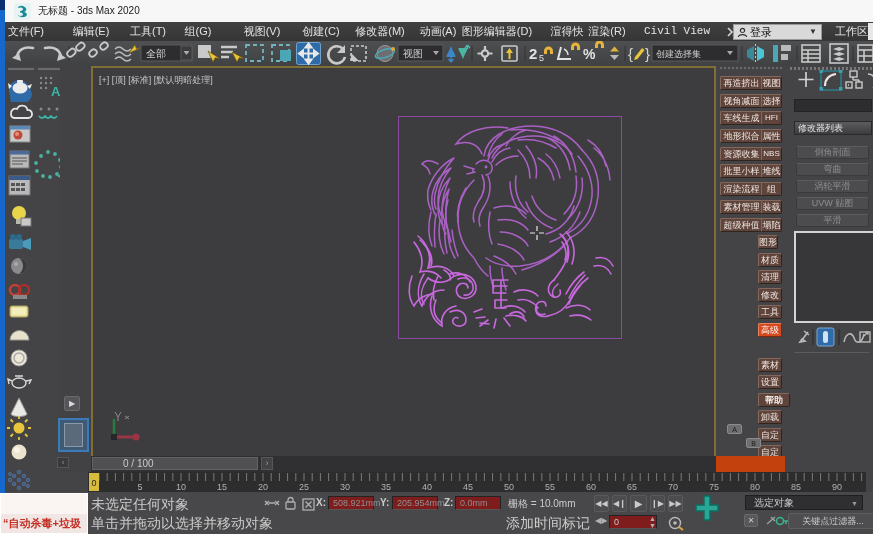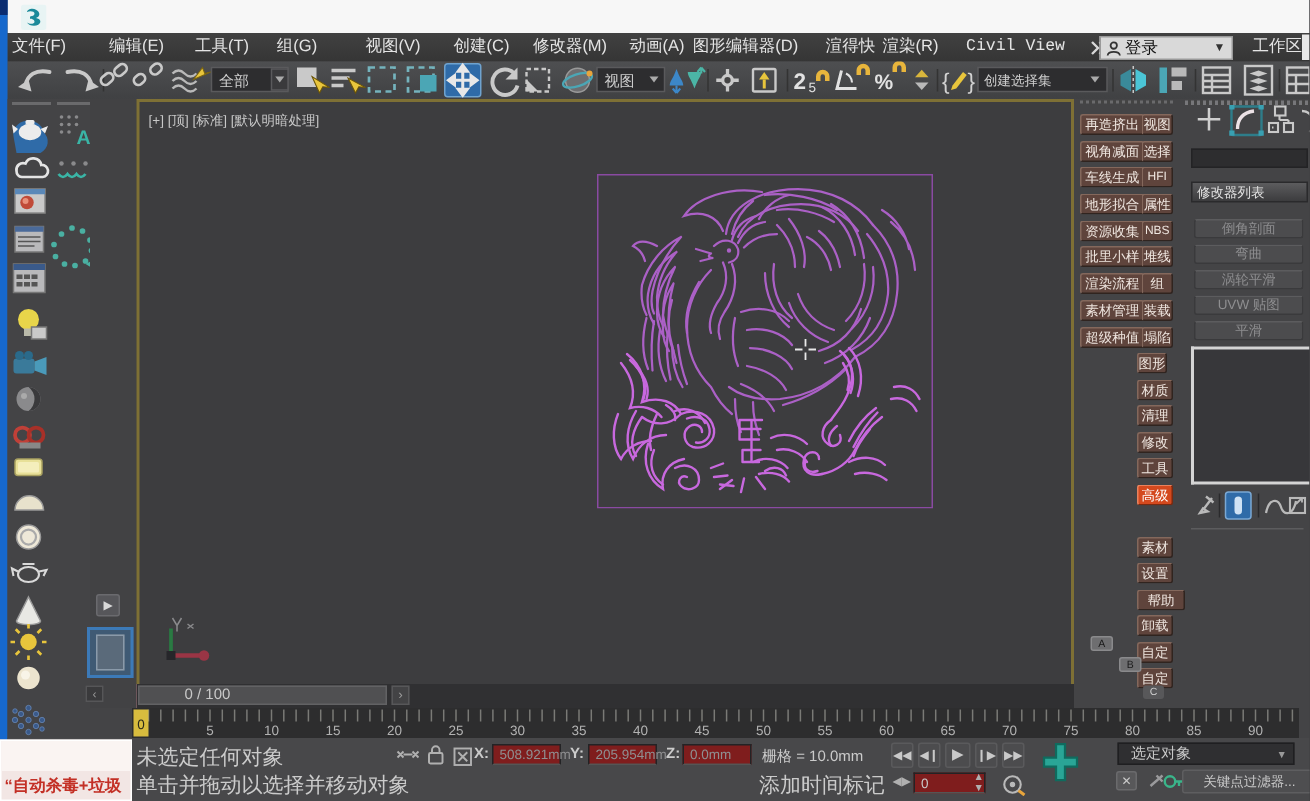--- a/index.html
+++ b/index.html
@@ -19,34 +19,35 @@
 #leftpanel{left:5px;top:66px;width:86px;height:427px;background:#444446;}
 #vplayout{left:60px;top:66px;width:31px;height:406px;background:#424244;}
 
 #viewport{left:91px;top:66px;width:625px;height:414px;background:#3d3d3f;border:2px solid #7e7035;}
 #vplabel{left:6px;top:6px;color:#c9c9c9;font-size:9px;letter-spacing:0px;}
 
 #rightbtns{left:716px;top:66px;width:78px;height:406px;background:#444446;}
 
 #cmdpanel{left:794px;top:66px;width:79px;height:406px;background:#444446;}
 
-#timeslider{left:91px;top:456px;width:625px;height:16px;background:#f9a8d4;padding-left:48px;}
+#timeslider{left:91px;top:456px;width:694px;height:16px;background:#c2410c;padding-left:48px;}
 #ruler{left:88px;top:472px;width:778px;height:20px;background:#2d2d2e;}
 #statusbar{left:5px;top:492px;width:868px;height:42px;background:#48484a;}
 #pinkbox{left:0px;top:493px;width:88px;height:41px;background:#f2e6e4;border:1px solid #fff;}
 .btnA{position:absolute;left:720px;width:43px;height:14px;background:#5f443c;border-radius:2px;border:1px solid #30241f;border-top-color:#84685c;border-left-color:#84685c;color:#efe6e0;font-size:9px;text-align:center;line-height:12px;white-space:nowrap;overflow:hidden;}
 .btnB{position:absolute;left:761px;width:21px;height:14px;background:#5f443c;border-radius:2px;border:1px solid #30241f;border-top-color:#84685c;border-left-color:#84685c;color:#efe6e0;font-size:9px;text-align:center;line-height:12px;white-space:nowrap;overflow:hidden;}
 .modbtn{position:absolute;left:796px;width:73px;height:13px;background:#4c4c4e;border:1px solid #3a3a3c;border-top-color:#5c5c5e;color:#8e8e90;font-size:9px;text-align:center;line-height:11px;border-radius:2px;white-space:nowrap;}
 .fld{position:absolute;height:14px;background:#7f1d1d;border:1px solid #232325;border-bottom-color:#555;color:#8f8f91;font-size:9px;line-height:12px;padding-left:4px;}
 .pb{position:absolute;top:3px;width:15px;height:17px;background:#4c4c4e;border:1px solid #5a5a5c;border-radius:2px;color:#c9c9c9;font-size:8px;text-align:center;line-height:15px;}
 .sbtxt{position:absolute;color:#cbcbcb;font-size:14px;white-space:nowrap;}
 </style></head>
 <body>
 <div id="root">
   <div class="abs" id="titlebar">
+      <span class="abs" id="titletext">无标题 - 3ds Max 2020</span>
   <svg class="abs" style="left:9px;top:3px;" width="17" height="17" viewBox="0 0 17 17">
     <rect x="0" y="0" width="17" height="17" rx="2" fill="#e8f4f4"></rect>
     <path d="M4 5 C4 3 8 2 10 3.5 C13 5 13 8 10 9 C13 9.5 14 12 11.5 13.5 C9 15 5 14 4 12 C6 13.5 9 13 9 11.5 C9 10 7 9.5 6 9.5 L6 8 C7 8 9 7.5 9 6 C9 4.5 6 4 4 5 Z" fill="#1a8a9a"></path>
   </svg>
     </div>
   <div class="abs" id="menubar">
     <span class="mi" style="left:21px">文件(F)</span>
     <span class="mi" style="left:86px">编辑(E)</span>
     <span class="mi" style="left:143px">工具(T)</span>
     <span class="mi" style="left:193px">组(G)</span>
@@ -444,21 +445,21 @@
     <div class="abs btnB" style="top:218px">塌陷</div>
   <div class="abs btnB" style="top:235px;left:758px;width:20px;">图形</div>
   <div class="abs btnB" style="top:253px;left:758px;width:24px;">材质</div>
   <div class="abs btnB" style="top:270px;left:758px;width:24px;">清理</div>
   <div class="abs btnB" style="top:288px;left:758px;width:24px;">修改</div>
   <div class="abs btnB" style="top:305px;left:758px;width:24px;">工具</div>
   <div class="abs btnB" style="top:323px;left:758px;width:24px;background:#d4491e;border-color:#e8825e;border-bottom-color:#7a2a10;border-right-color:#7a2a10;color:#fff;">高级</div>
   <div class="abs btnB" style="top:340px;left:758px;width:24px;margin-left:36px;">其它</div>
   <div class="abs btnB" style="top:358px;left:758px;width:24px;">素材</div>
   <div class="abs btnB" style="top:375px;left:758px;width:24px;">设置</div>
-  <div class="abs btnB" style="top:393px;left:758px;width:32px;">帮助</div>
+  <div class="abs btnB" style="top:393px;left:758px;width:32px;font-weight:bold;">帮助</div>
   <div class="abs btnB" style="top:410px;left:758px;width:24px;">卸载</div>
   <div class="abs btnB" style="top:428px;left:758px;width:24px;">自定</div>
   <div class="abs btnB" style="top:445px;left:758px;width:24px;">自定</div>
   <div class="abs" style="left:762px;top:457px;width:14px;height:9px;background:#58585a;border-radius:2px;color:#d0d0d0;font-size:7px;text-align:center;line-height:9px;">C</div>
   <div class="abs" style="left:727px;top:424px;width:15px;height:10px;background:#6e6e70;border:1px solid #8a8a8c;border-radius:2px;color:#1a1a1a;font-size:7px;text-align:center;line-height:9px;">A</div>
   <div class="abs" style="left:746px;top:438px;width:15px;height:10px;background:#6e6e70;border:1px solid #8a8a8c;border-radius:2px;color:#1a1a1a;font-size:7px;text-align:center;line-height:9px;">B</div>
   <div class="abs" id="cmdpanel">
     <div style="position:absolute;left:-4px;top:1px;width:83px;height:3px;background:repeating-linear-gradient(90deg,#77777a 0 2px,#444 2px 4px);"></div>
     <svg width="79" height="406" viewBox="0 0 79 406">
       <g stroke="#cfcfcf" stroke-width="1.7" fill="none">

